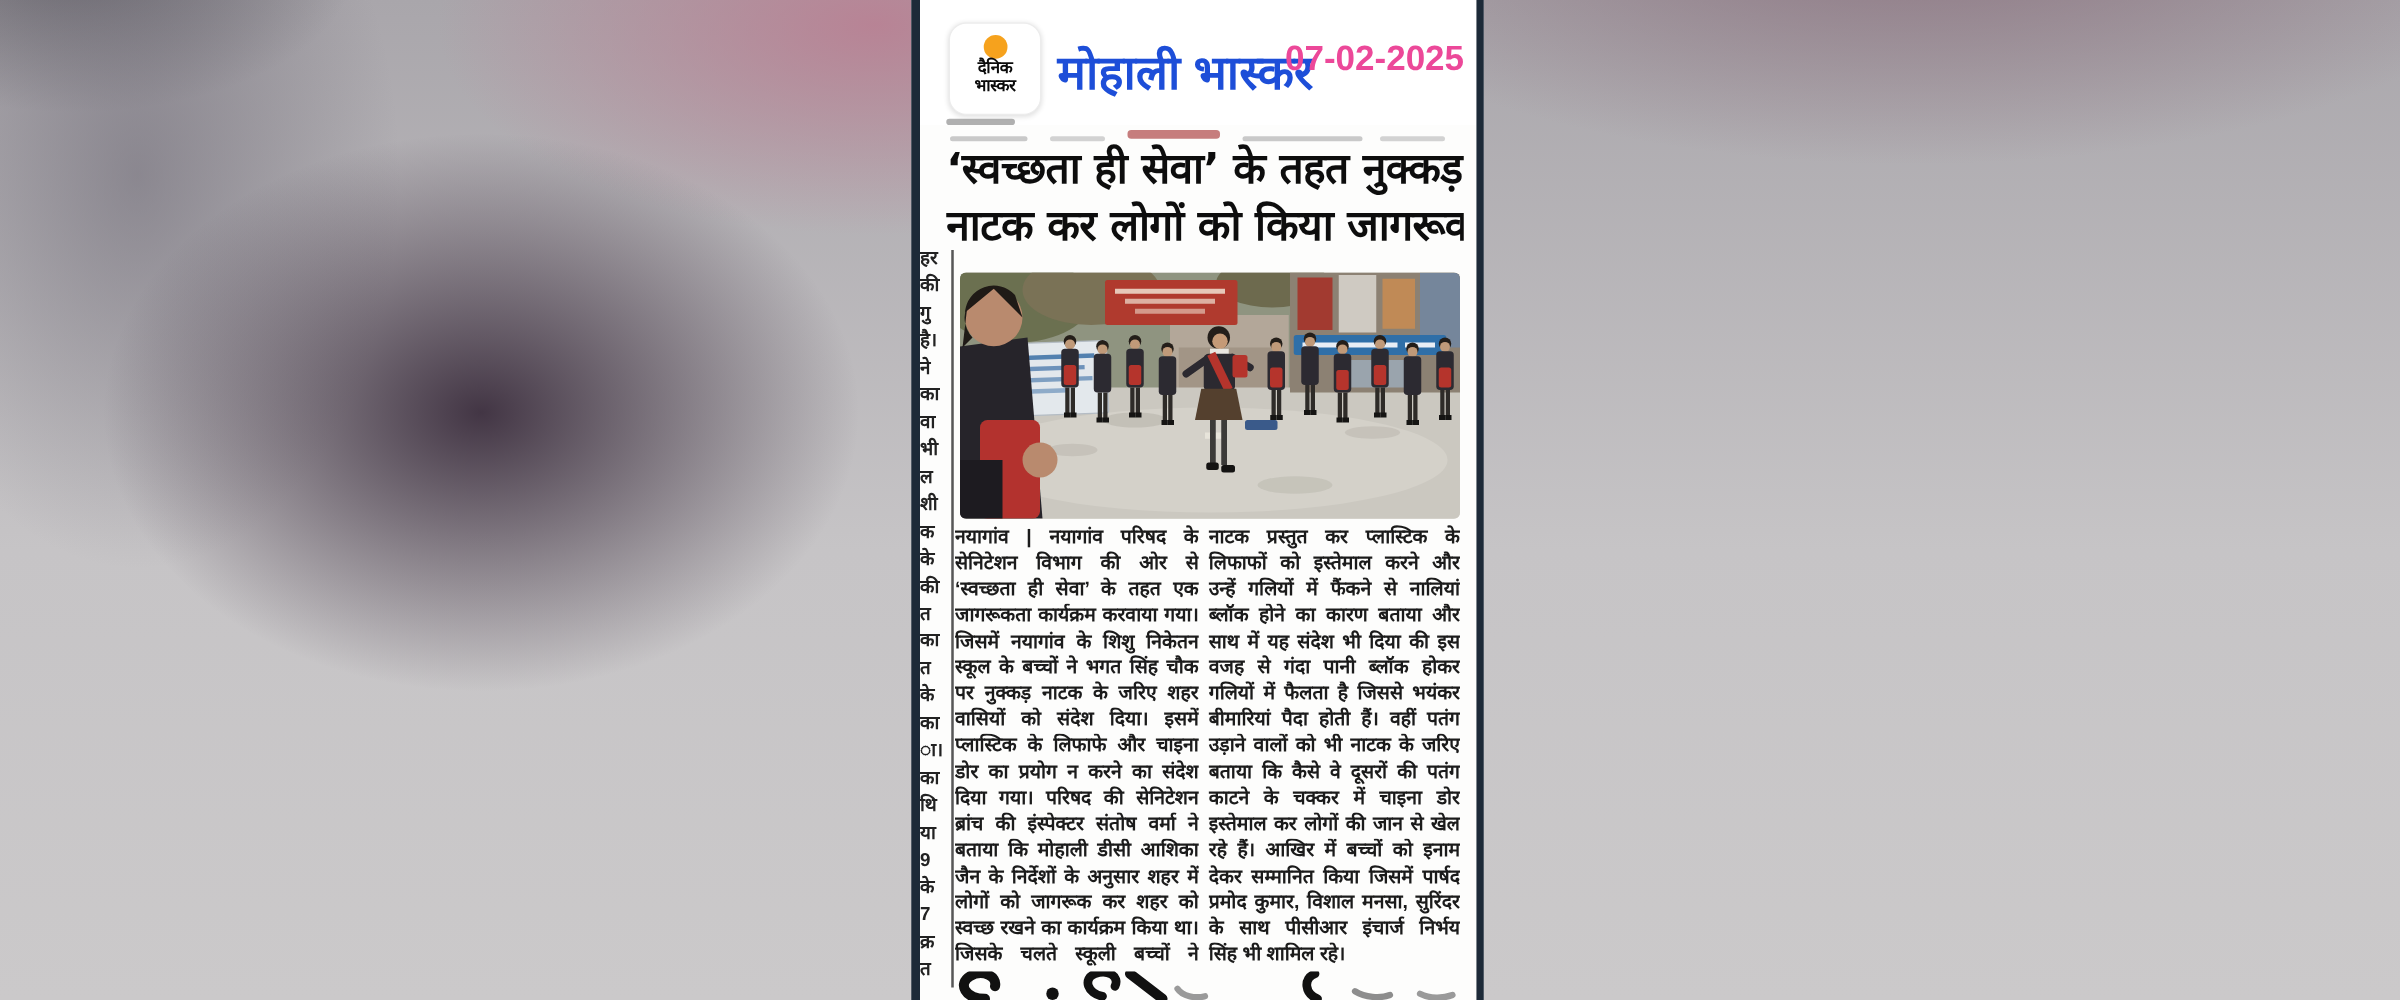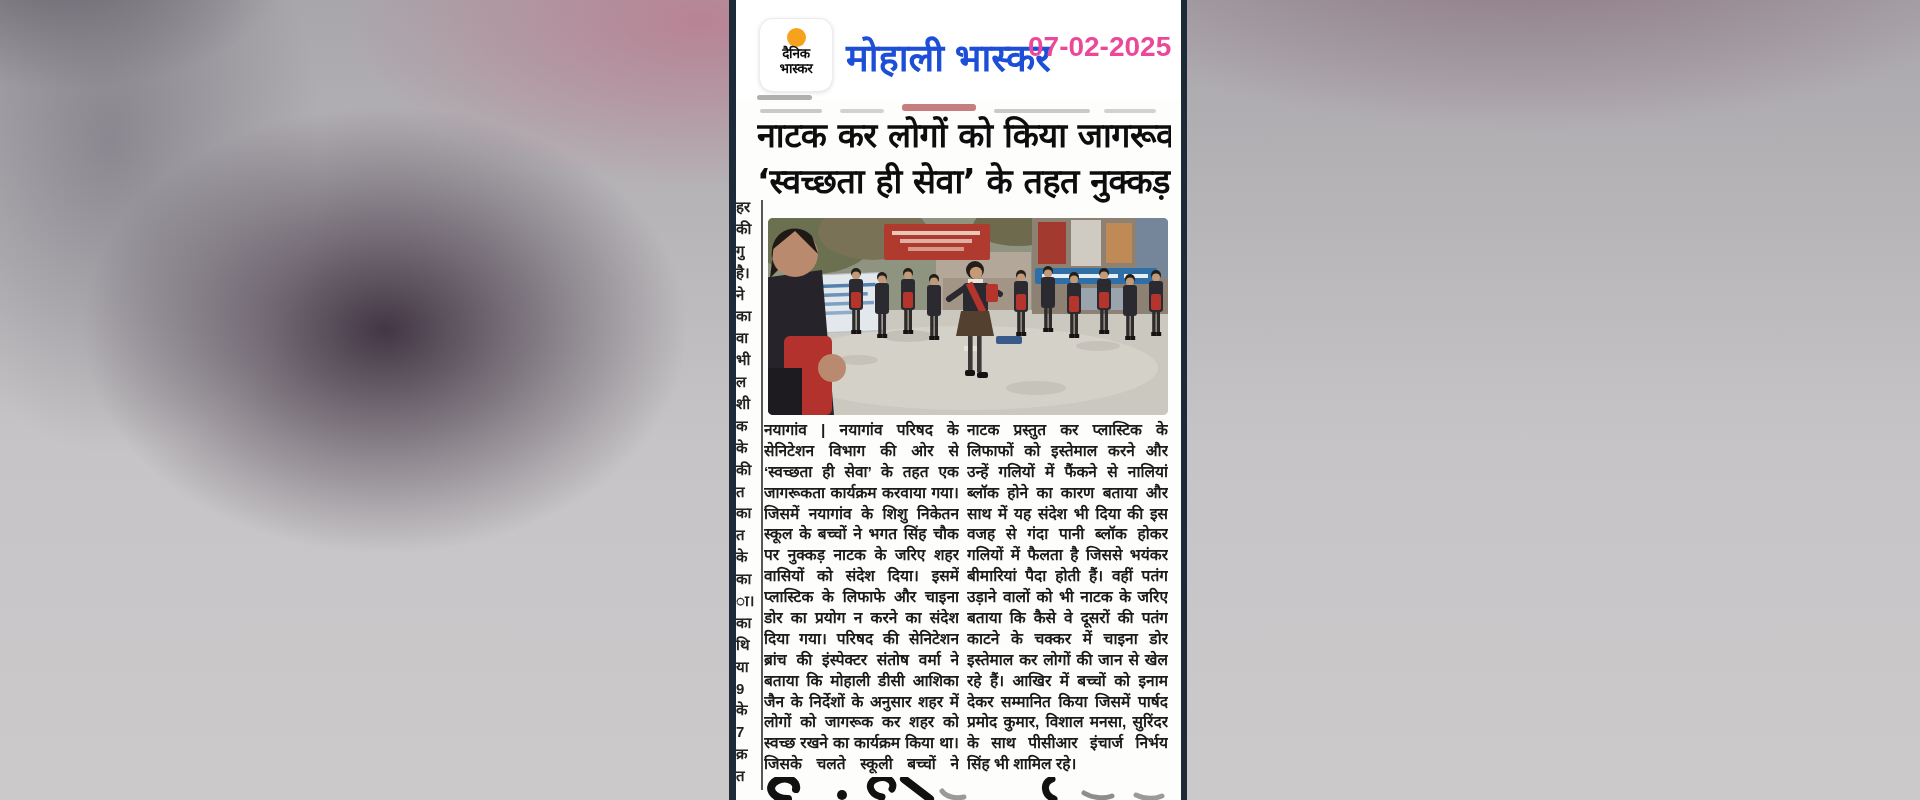--- a/index.html
+++ b/index.html
@@ -76,22 +76,22 @@
     <div class="clip">
 
       <div class="smudge" style="left:21px;top:-5px;width:55px;height:5px;background:#6f6f6f;opacity:.55;"></div>
       <div class="smudge" style="left:166px;top:4px;width:74px;height:7px;background:#b85c5c;opacity:.8;"></div>
       <div class="smudge" style="left:24px;top:9px;width:62px;height:4px;background:#c9c9c9;"></div>
       <div class="smudge" style="left:104px;top:9px;width:44px;height:4px;background:#d2d2d2;"></div>
       <div class="smudge" style="left:258px;top:9px;width:96px;height:4px;background:#c9c9c9;"></div>
       <div class="smudge" style="left:368px;top:9px;width:52px;height:4px;background:#d2d2d2;"></div>
 
       <div class="headline">
+        <span class="hl">‘स्वच्छता ही सेवा’ के तहत नुक्कड़</span>
         <span class="hl">नाटक कर लोगों को किया जागरूक</span>
-        <span class="hl">‘स्वच्छता ही सेवा’ के तहत नुक्कड़</span>
       </div>
 
       <div class="photo">
         <svg width="400" height="197" viewBox="0 0 400 197" xmlns="http://www.w3.org/2000/svg">
           <defs>
             <g id="stu">
               <circle cx="10" cy="5" r="5" fill="#241e19"></circle>
               <circle cx="10" cy="7.5" r="4" fill="#c09a79"></circle>
               <rect x="3" y="11" width="14" height="31" rx="3" fill="#2c2a31"></rect>
               <rect x="6.2" y="42" width="3.4" height="21" fill="#2e2b28"></rect>

